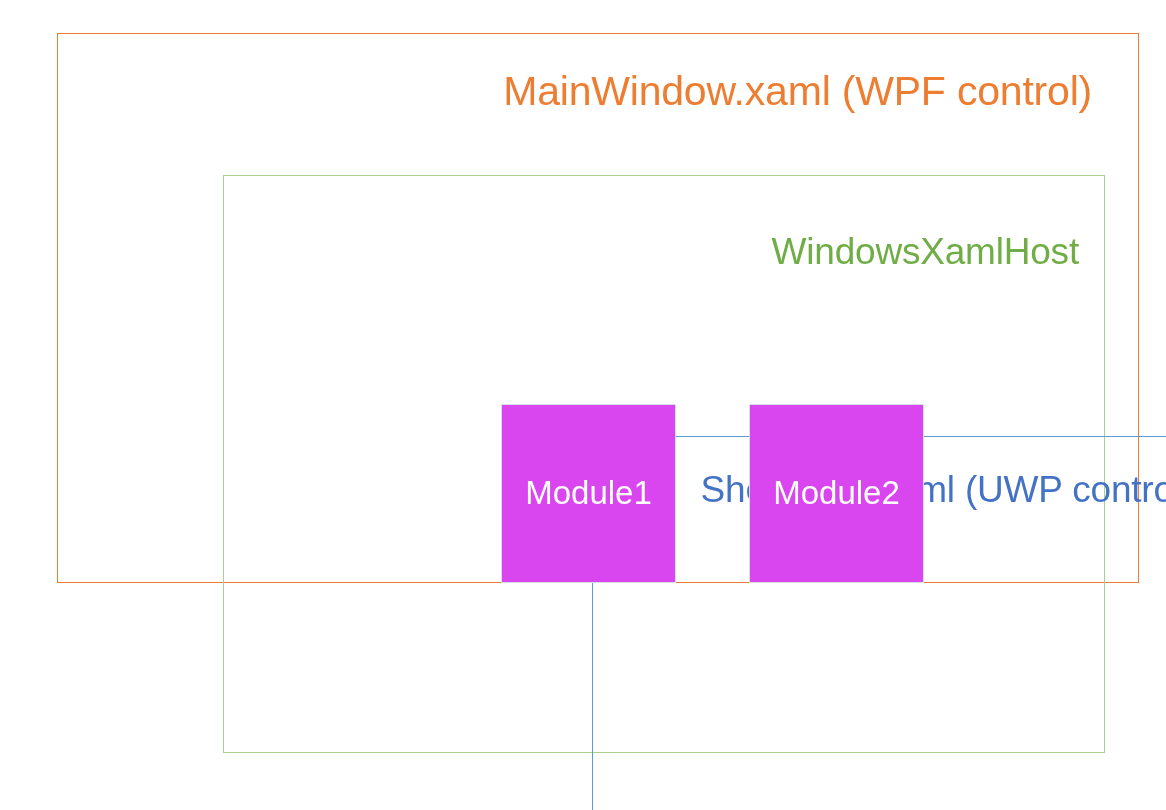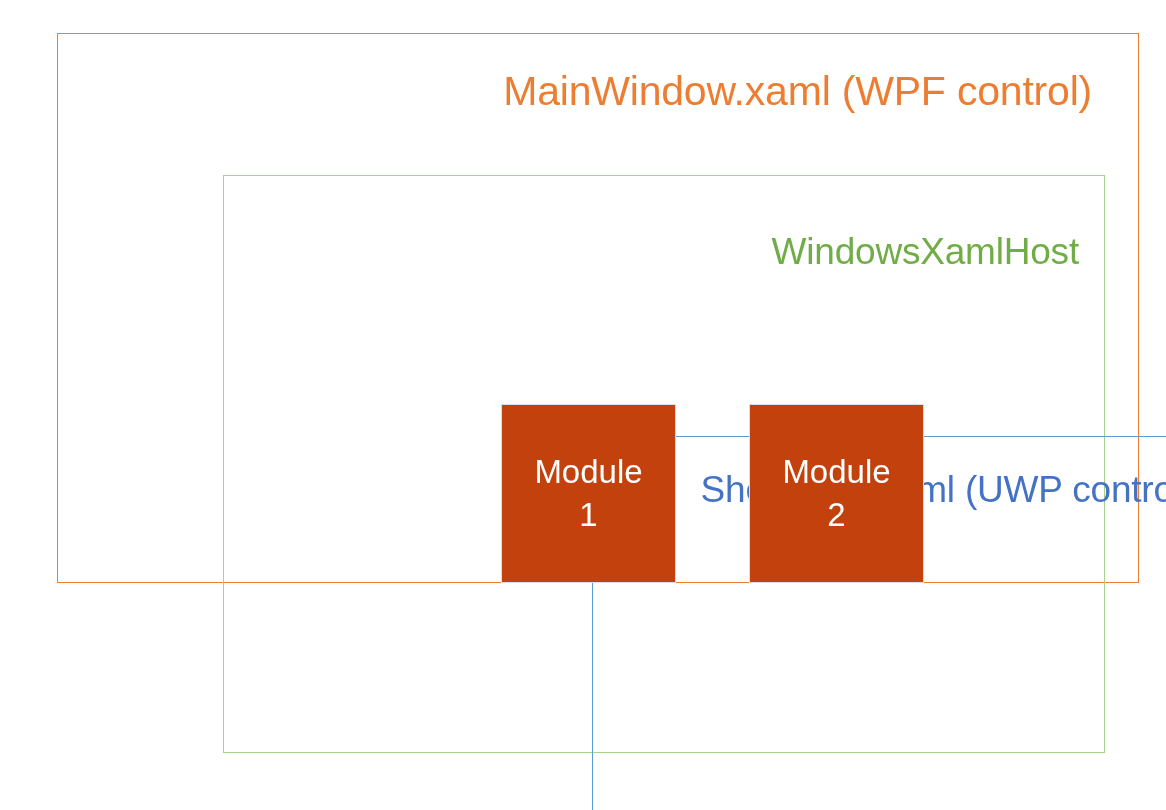--- a/index.html
+++ b/index.html
@@ -90,25 +90,25 @@
     color: #4472C4;
     white-space: nowrap;
     letter-spacing: -0.2px;
   }
 
   
   .module {
     position: absolute;
     width: 175px;
     height: 179px;
-    background: #c2410c;
+    background: #d946ef;
     border: 1px solid #D9DEEA;
     box-sizing: border-box;
     display: flex;
-    flex-direction: column;
+    flex-direction: row;
     align-items: center;
     justify-content: center;
     color: #ffffff;
     font-size: 33px;
     line-height: 1.28;
     text-align: center;
   }
 
   .module-1 { left: 501px; top: 404px; }
   .module-2 { left: 749px; top: 404px; }

